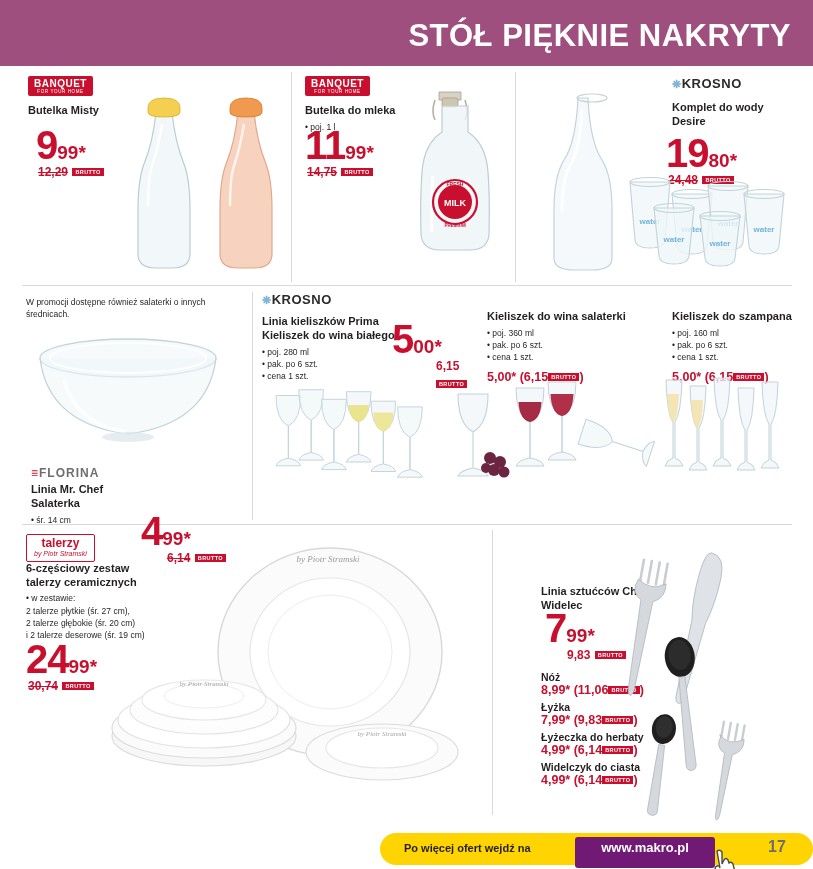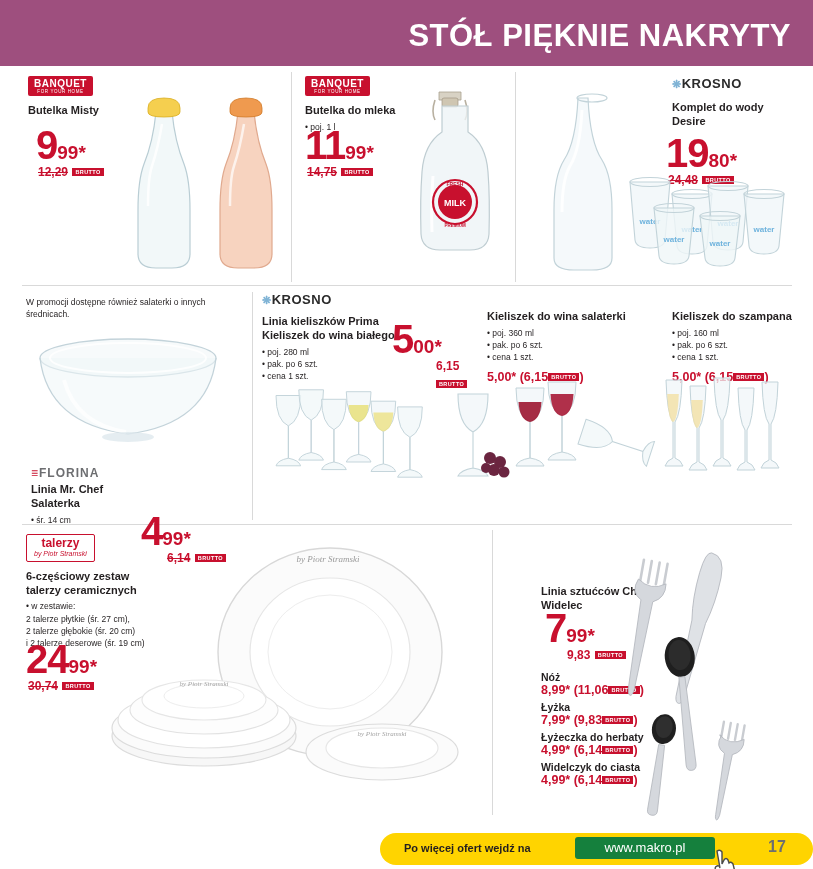--- a/index.html
+++ b/index.html
@@ -83,23 +83,23 @@
     position:absolute; left:0; bottom:0; width:813px; height:40px;
   }
   .footer .bar {
     position:absolute; left:380px; top:4px; width:433px; height:32px;
     background:#ffd400; border-radius:16px;
   }
   .footer .ftext {
     position:absolute; left:404px; top:13px; font-size:11px; font-weight:bold; color:#231f20;
   }
   .footer .url {
-    position:absolute; left:575px; top:8px; width:140px; height:22px;
-    background:#15803d; border-radius:3px; color:#fff; font-size:13px;
-    font-weight:normal; text-align:center; line-height:22px;
+    position:absolute; left:575px; top:8px; width:140px; height:31px;
+    background:#701a75; border-radius:3px; color:#fff; font-size:13px;
+    font-weight:bold; text-align:center; line-height:22px;
   }
   .footer .pageno {
     position:absolute; left:768px; top:9px; font-size:16px; font-weight:bold; color:#6d6e71;
   }
   .cursor-icon { position:absolute; left:712px; top:20px; }
 
   
   .img { position:absolute; }
   svg { display:block; overflow:visible; }
 </style>
@@ -394,21 +394,21 @@
       </g>
     </g>
   </svg>
 </div>
 
 <div class="panel" style="left:26px; top:534px; width:200px;">
   <div class="badge-lamart">
     <span>talerzy</span>
     <span class="script">by Piotr Stramski</span>
   </div>
-  <div class="pname" style="margin-top:8px;">6-częściowy zestaw</div>
+  <div class="pname" style="">6-częściowy zestaw</div>
   <div class="pname">talerzy ceramicznych</div>
   <div class="pspec">
     <div>w zestawie:</div>
     <div class="nodot">2 talerze płytkie (śr. 27 cm),</div>
     <div class="nodot">2 talerze głębokie (śr. 20 cm)</div>
     <div class="nodot">i 2 talerze deserowe (śr. 19 cm)</div>
   </div>
   <div class="price" style="left:0px; top:108px;">
     <span class="whole">24</span><span class="cents">99</span><span class="star">*</span>
     <div class="price-row2" style="margin-left:2px;">

